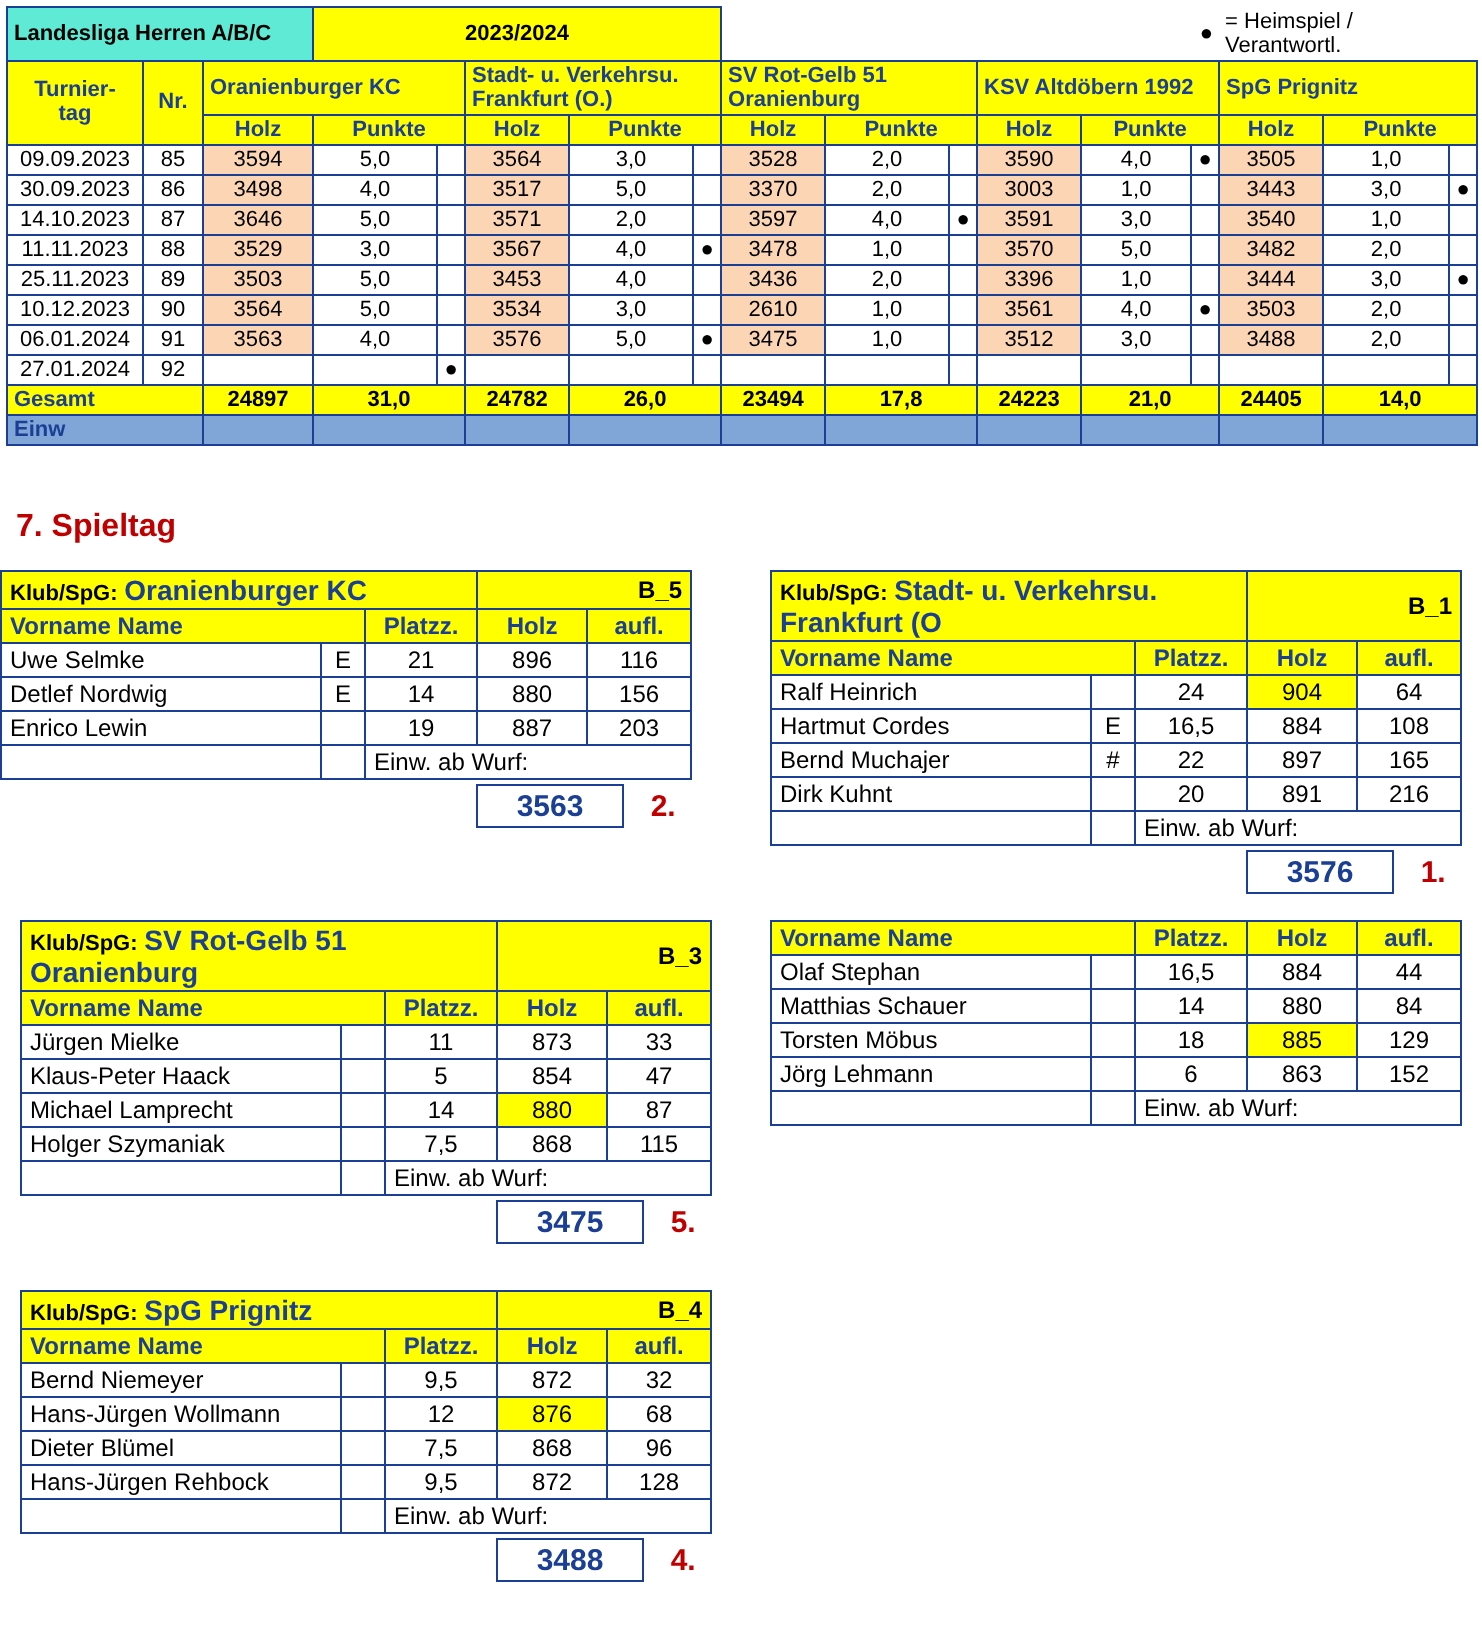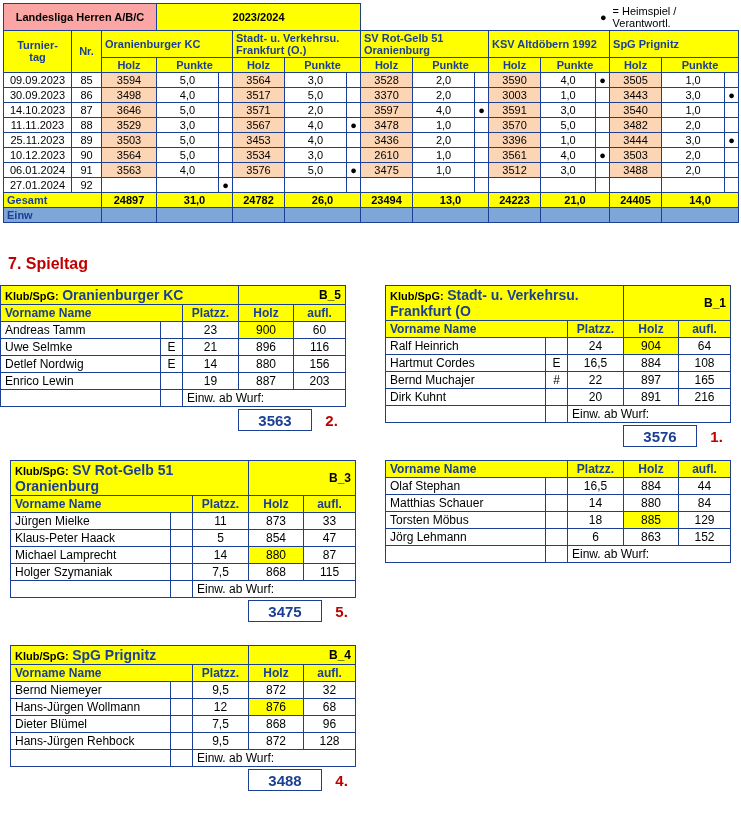--- a/index.html
+++ b/index.html
@@ -15,21 +15,21 @@
   
   .top-wrap{position:absolute;left:3px;top:3px;width:735px;}
   table.top{border-collapse:collapse;table-layout:fixed;width:735px;}
   table.top td,table.top th{
     border:1px solid #1b3f94;
     font-size:11px;
     padding:1px 3px;
     height:15px;
     box-sizing:border-box;
   }
-  .hdr-title{background:#fca5a5;font-weight:bold;color:#000;text-align:center;font-size:11px;}
+  .hdr-title{background:#5eead4;font-weight:bold;color:#000;text-align:left;font-size:11px;}
   .hdr-season{background:#ffff00;font-weight:bold;text-align:center;}
   .legend-cell{background:#ffffff;text-align:left;font-size:11px;border:none!important;}
   .teamcell{background:#ffff00;font-weight:bold;color:#1b3f94;font-size:12px;text-align:left;vertical-align:middle;}
   .turniertag{background:#ffff00;font-weight:bold;color:#1b3f94;text-align:center;font-size:11px;}
   .sub{background:#ffff00;font-weight:bold;color:#1b3f94;text-align:center;font-size:11px;}
   td.date{background:#ffffff;text-align:center;font-size:11px;}
   td.nr{background:#ffffff;text-align:center;font-size:11px;}
   td.val{background:#ffffff;text-align:center;font-size:11px;}
   td.valpeach{background:#fcd5b4;text-align:center;font-size:11px;}
   td.dot{background:#ffffff;text-align:center;font-size:11px;width:14px;}
@@ -276,21 +276,21 @@
       <td class="dot"></td>
     </tr>
 
     <tr class="gesamt">
       <td class="lbl" colspan="2">Gesamt</td>
       <td>24897</td>
       <td colspan="2">31,0</td>
       <td>24782</td>
       <td colspan="2">26,0</td>
       <td>23494</td>
-      <td colspan="2">13,0</td>
+      <td colspan="2">17,8</td>
       <td>24223</td>
       <td colspan="2">21,0</td>
       <td>24405</td>
       <td colspan="2">14,0</td>
     </tr>
     <tr class="platz">
       <td class="lbl" colspan="2">Einw</td>
       <td></td>
           <td colspan="2"></td>
       <td></td>
@@ -325,27 +325,20 @@
       </td>
       <td colspan="2" class="klub-code">B_5</td>
     </tr>
     <tr class="col-hdr">
       <td colspan="2">Vorname Name</td>
       <td class="c">Platzz.</td>
       <td class="c">Holz</td>
       <td class="c">aufl.</td>
     </tr>
     <tr>
-      <td class="pname">Andreas Tamm</td>
-      <td class="pmark"></td>
-      <td class="pnum">23</td>
-      <td class="phl">900</td>
-      <td class="pnum">60</td>
-    </tr>
-    <tr>
       <td class="pname">Uwe Selmke</td>
       <td class="pmark">E</td>
       <td class="pnum">21</td>
       <td class="pnum">896</td>
       <td class="pnum">116</td>
     </tr>
     <tr>
       <td class="pname">Detlef Nordwig</td>
       <td class="pmark">E</td>
       <td class="pnum">14</td>

